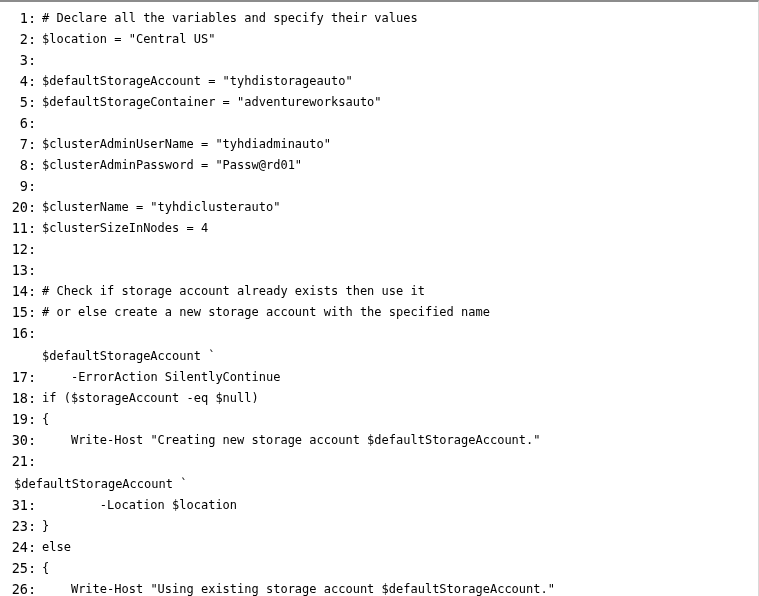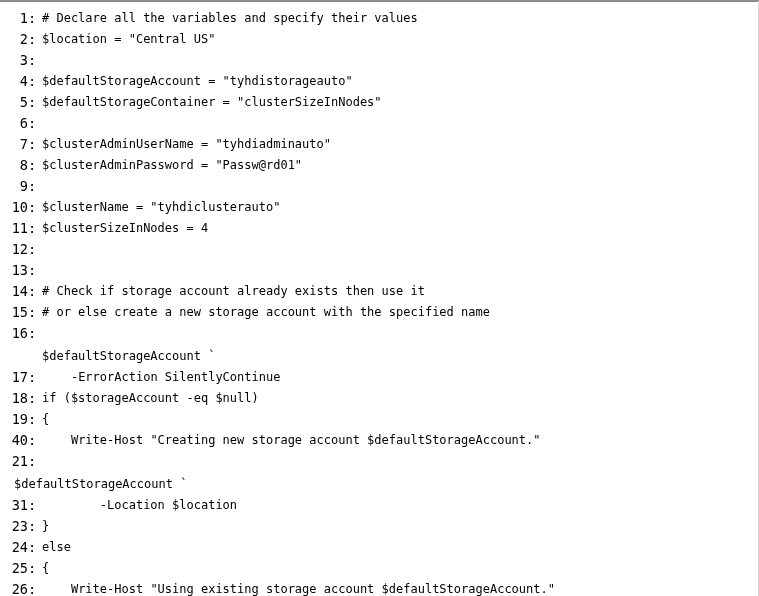--- a/index.html
+++ b/index.html
@@ -106,36 +106,36 @@
 </head>
 <body style="background: rgb(255, 255, 255);">
 
 <div id="listing-frame" style="background: rgb(255, 255, 255); border-top-color: rgb(140, 140, 140); border-right-color: rgb(217, 217, 217); color: rgb(0, 0, 0);">
   <div id="top-rule" style="position:absolute;top:0;left:0;width:0;height:0;"></div>
   <ol id="code-listing">
       <li class="code-line"><span class="line-number"> 1</span><span class="line-colon">:</span><span class="line-code"><span># Declare all the variables and specify their values</span></span></li>
       <li class="code-line"><span class="line-number"> 2</span><span class="line-colon">:</span><span class="line-code"><span>$location = "Central US"</span></span></li>
       <li class="code-line"><span class="line-number"> 3</span><span class="line-colon">:</span><span class="line-code empty"><span></span></span></li>
       <li class="code-line"><span class="line-number"> 4</span><span class="line-colon">:</span><span class="line-code"><span>$defaultStorageAccount = "tyhdistorageauto"</span></span></li>
-      <li class="code-line"><span class="line-number"> 5</span><span class="line-colon">:</span><span class="line-code"><span>$defaultStorageContainer = "clusterSizeInNodes"</span></span></li>
+      <li class="code-line"><span class="line-number"> 5</span><span class="line-colon">:</span><span class="line-code"><span>$defaultStorageContainer = "adventureworksauto"</span></span></li>
       <li class="code-line"><span class="line-number"> 6</span><span class="line-colon">:</span><span class="line-code empty"><span></span></span></li>
       <li class="code-line"><span class="line-number"> 7</span><span class="line-colon">:</span><span class="line-code"><span>$clusterAdminUserName = "tyhdiadminauto"</span></span></li>
       <li class="code-line"><span class="line-number"> 8</span><span class="line-colon">:</span><span class="line-code"><span>$clusterAdminPassword = "Passw@rd01"</span></span></li>
       <li class="code-line"><span class="line-number"> 9</span><span class="line-colon">:</span><span class="line-code empty"><span></span></span></li>
-      <li class="code-line"><span class="line-number">10</span><span class="line-colon">:</span><span class="line-code"><span>$clusterName = "tyhdiclusterauto"</span></span></li>
+      <li class="code-line"><span class="line-number">20</span><span class="line-colon">:</span><span class="line-code"><span>$clusterName = "tyhdiclusterauto"</span></span></li>
       <li class="code-line"><span class="line-number">11</span><span class="line-colon">:</span><span class="line-code"><span>$clusterSizeInNodes = 4</span></span></li>
       <li class="code-line"><span class="line-number">12</span><span class="line-colon">:</span><span class="line-code empty"><span></span></span></li>
       <li class="code-line"><span class="line-number">13</span><span class="line-colon">:</span><span class="line-code empty"><span></span></span></li>
       <li class="code-line"><span class="line-number">14</span><span class="line-colon">:</span><span class="line-code"><span># Check if storage account already exists then use it</span></span></li>
       <li class="code-line"><span class="line-number">15</span><span class="line-colon">:</span><span class="line-code"><span># or else create a new storage account with the specified name</span></span></li>
       <li class="code-line wrapped"><span class="line-number">16</span><span class="line-colon">:</span><span class="line-code"><span class="cont-line cont-indent-code">$defaultStorageAccount `</span></span></li>
       <li class="code-line"><span class="line-number">17</span><span class="line-colon">:</span><span class="line-code"><span>    -ErrorAction SilentlyContinue</span></span></li>
       <li class="code-line"><span class="line-number">18</span><span class="line-colon">:</span><span class="line-code"><span>if ($storageAccount -eq $null)</span></span></li>
       <li class="code-line"><span class="line-number">19</span><span class="line-colon">:</span><span class="line-code"><span>{</span></span></li>
-      <li class="code-line"><span class="line-number">40</span><span class="line-colon">:</span><span class="line-code"><span>    Write-Host "Creating new storage account $defaultStorageAccount."</span></span></li>
+      <li class="code-line"><span class="line-number">30</span><span class="line-colon">:</span><span class="line-code"><span>    Write-Host "Creating new storage account $defaultStorageAccount."</span></span></li>
       <li class="code-line wrapped"><span class="line-number">21</span><span class="line-colon">:</span><span class="line-code"><span class="cont-line cont-indent-left">$defaultStorageAccount `</span></span></li>
       <li class="code-line"><span class="line-number">31</span><span class="line-colon">:</span><span class="line-code"><span>        -Location $location</span></span></li>
       <li class="code-line"><span class="line-number">23</span><span class="line-colon">:</span><span class="line-code"><span>}</span></span></li>
       <li class="code-line"><span class="line-number">24</span><span class="line-colon">:</span><span class="line-code"><span>else</span></span></li>
       <li class="code-line"><span class="line-number">25</span><span class="line-colon">:</span><span class="line-code"><span>{</span></span></li>
       <li class="code-line"><span class="line-number">26</span><span class="line-colon">:</span><span class="line-code"><span>    Write-Host "Using existing storage account $defaultStorageAccount."</span></span></li>
     </ol>
 </div>
 
 </body></html>

